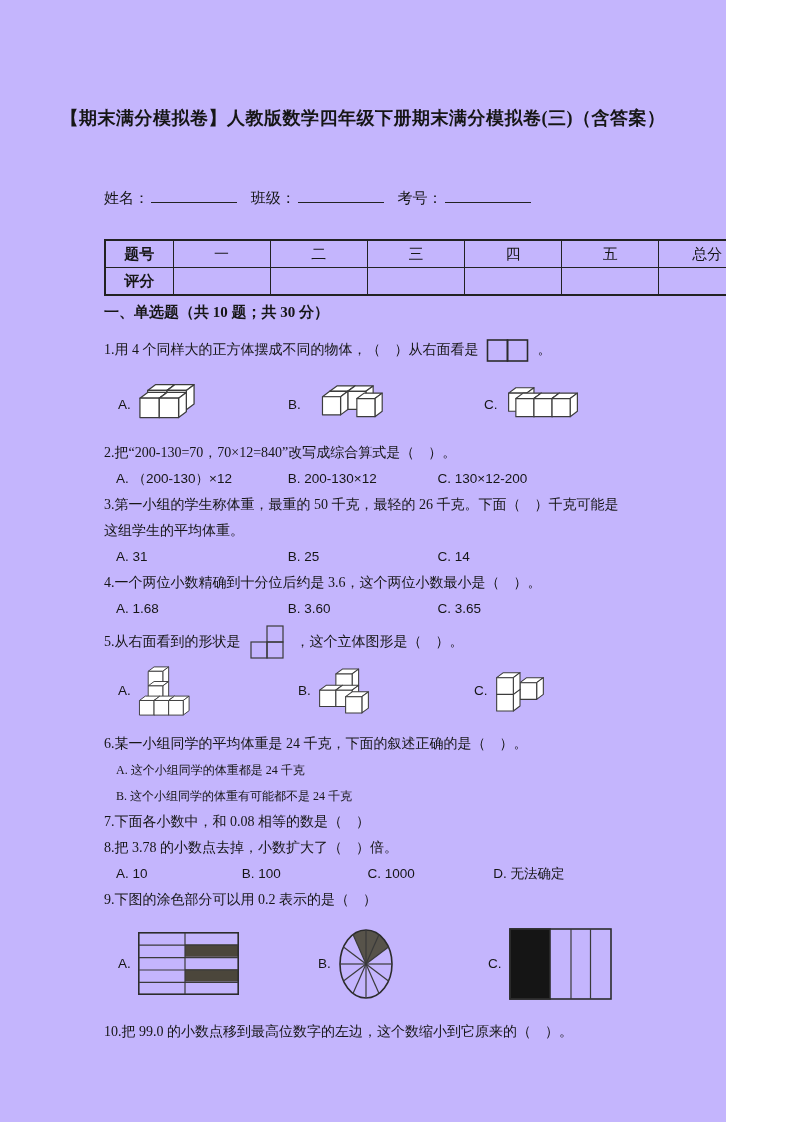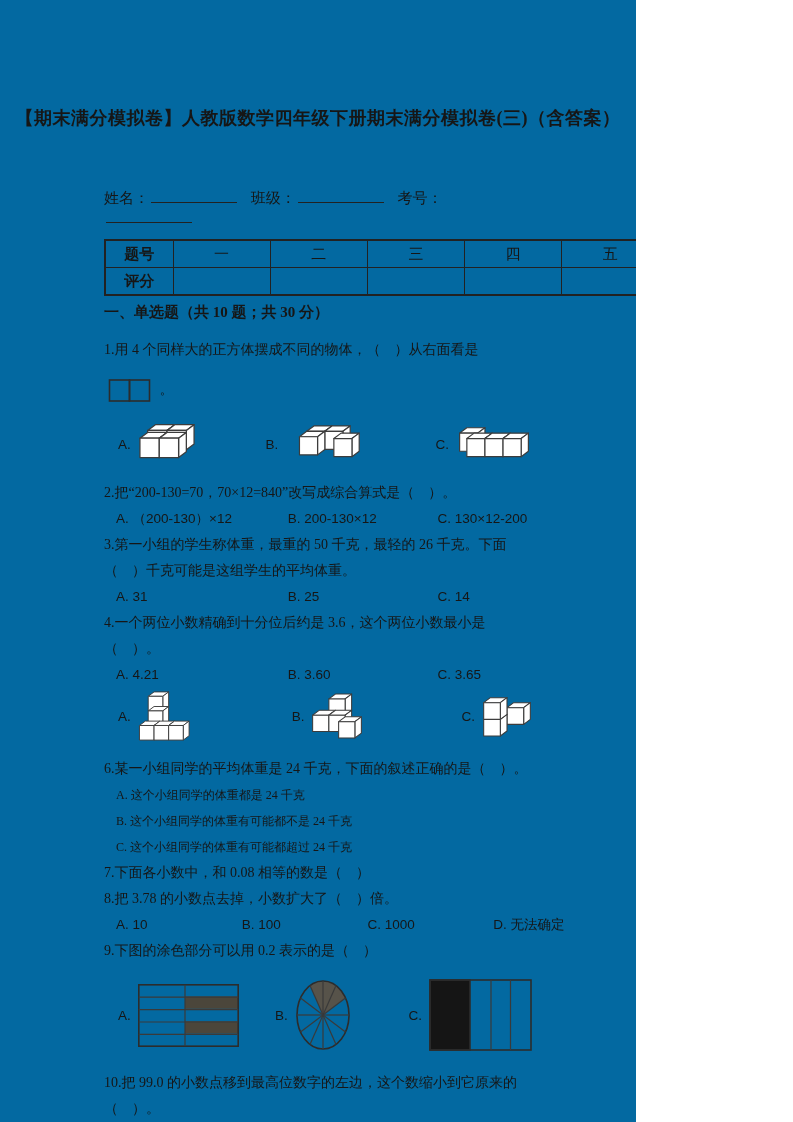--- a/index.html
+++ b/index.html
@@ -1,32 +1,32 @@
 <!DOCTYPE html>
 <html><head>
 <meta charset="utf-8">
 <style>
   html,body { margin:0; padding:0; background:#fff; }
   .sheet {
-    position:relative; width:636px; height:1122px; overflow:hidden;
-    background:#0369a1; color:#161616;
+    position:relative; width:726px; height:1122px; overflow:hidden;
+    background:#c4b5fd; color:#161616;
     font-family:"Liberation Serif", serif;
   }
   .inner { padding:0 104px; }
   .title {
     margin:0; padding-top:106px; text-align:center;
     font-size:18px; font-weight:bold; letter-spacing:0.5px;
   }
   .who { margin-top:58px; font-size:15px; }
   .blank {
     display:inline-block; width:86px; height:14px;
     border-bottom:1.5px solid #222; margin:0 10px 0 2px;
   }
   table.score {
-    margin-top:12px; border-collapse:collapse; width:653px;
+    margin-top:31px; border-collapse:collapse; width:653px;
     border:2px solid #222; table-layout:fixed;
   }
   table.score td {
     border:1px solid #222; height:26px; text-align:center;
     font-size:15px; padding:0;
   }
   table.score td.hd { font-weight:bold; }
   col.c0 { width:68px; }
   .sect { margin-top:4px; font-size:15px; font-weight:bold; line-height:24px; }
   .qt { font-size:14px; line-height:26px; }
@@ -171,25 +171,34 @@
 
     <div class="qt">3.第一小组的学生称体重，最重的 50 千克，最轻的 26 千克。下面（　）千克可能是这组学生的平均体重。</div>
     <div class="opts">
       <span class="o w1">A. 31</span>
       <span class="o w2">B. 25</span>
       <span class="o">C. 14</span>
     </div>
 
     <div class="qt">4.一个两位小数精确到十分位后约是 3.6，这个两位小数最小是（　）。</div>
     <div class="opts">
-      <span class="o w1">A. 4.21</span>
+      <span class="o w1">A. 1.68</span>
       <span class="o w2">B. 3.60</span>
       <span class="o">C. 3.65</span>
     </div>
 
+    <div class="qt tall">
+      <span>5.从右面看到的形状是</span>
+      <svg class="inlinefig" width="40" height="40" viewBox="0 0 40 40">
+        <rect class="ln" x="19" y="3" width="16" height="16"></rect>
+        <rect class="ln" x="3" y="19" width="16" height="16"></rect>
+          <rect class="ln" x="19" y="19" width="16" height="16"></rect>
+      </svg>
+      <span>，这个立体图形是（　）。</span>
+    </div>
     <div class="imgrow" style="height:56px;">
       <span class="imgopt" style="width:180px;">
         <span class="olabel">A.</span>
         <svg class="fig" width="54" height="54" viewBox="0 0 74 74" data-cubes="[[14,10],[14,30],[2,50],[22,50],[42,50]]">
             <polygon points="14,10 22,4 42,4 34,10"></polygon>
             <polygon points="34,10 42,4 42,24 34,30"></polygon>
             <polygon points="14,10 34,10 34,30 14,30"></polygon>
             <polygon points="14,30 22,24 42,24 34,30"></polygon>
             <polygon points="34,30 42,24 42,44 34,50"></polygon>
             <polygon points="14,30 34,30 34,50 14,50"></polygon>
@@ -233,21 +242,20 @@
             <polygon points="2,10 10,4 30,4 22,10"></polygon>
             <polygon points="22,10 30,4 30,24 22,30"></polygon>
             <polygon points="2,10 22,10 22,30 2,30"></polygon>
           </svg>
       </span>
     </div>
 
     <div class="qt" style="margin-top:12px;">6.某一小组同学的平均体重是 24 千克，下面的叙述正确的是（　）。</div>
     <div class="optline">A. 这个小组同学的体重都是 24 千克</div>
     <div class="optline">B. 这个小组同学的体重有可能都不是 24 千克</div>
-    <div class="optline">C. 这个小组同学的体重有可能都超过 24 千克</div>
 
     <div class="qt">7.下面各小数中，和 0.08 相等的数是（　）</div>
 
     <div class="qt">8.把 3.78 的小数点去掉，小数扩大了（　）倍。</div>
     <div class="opts">
       <span class="o q8">A. 10</span>
       <span class="o q8">B. 100</span>
       <span class="o q8">C. 1000</span>
       <span class="o">D. 无法确定</span>
     </div>

